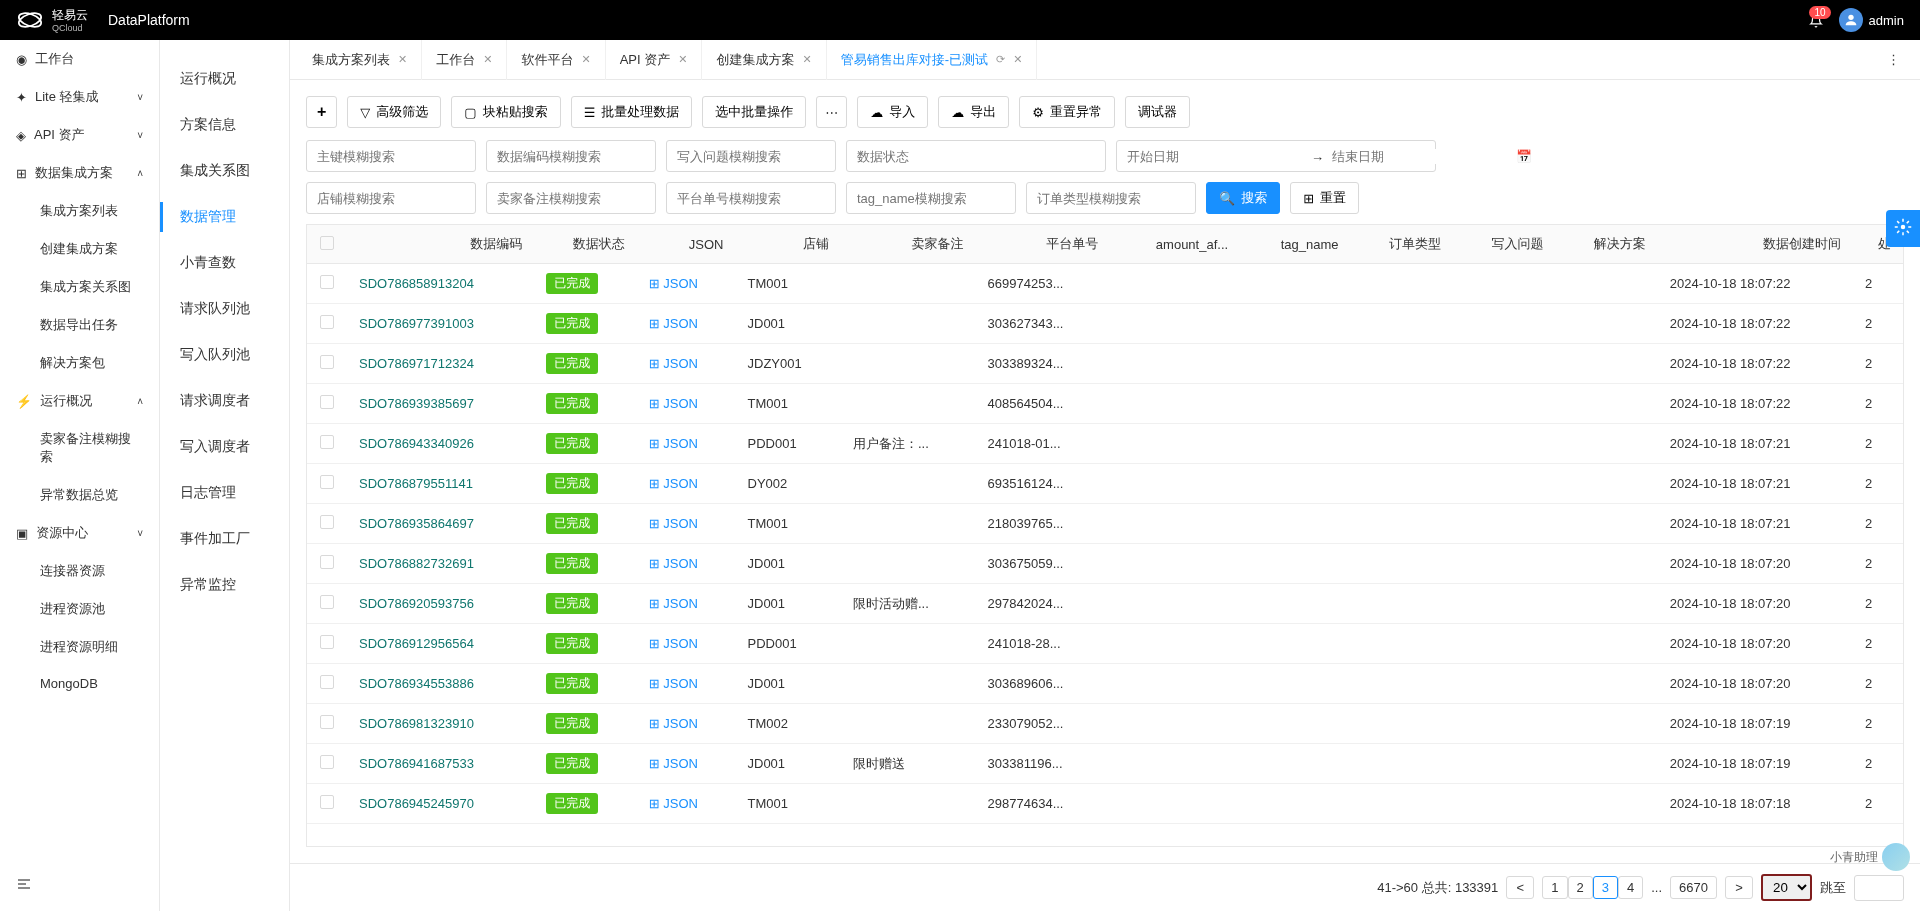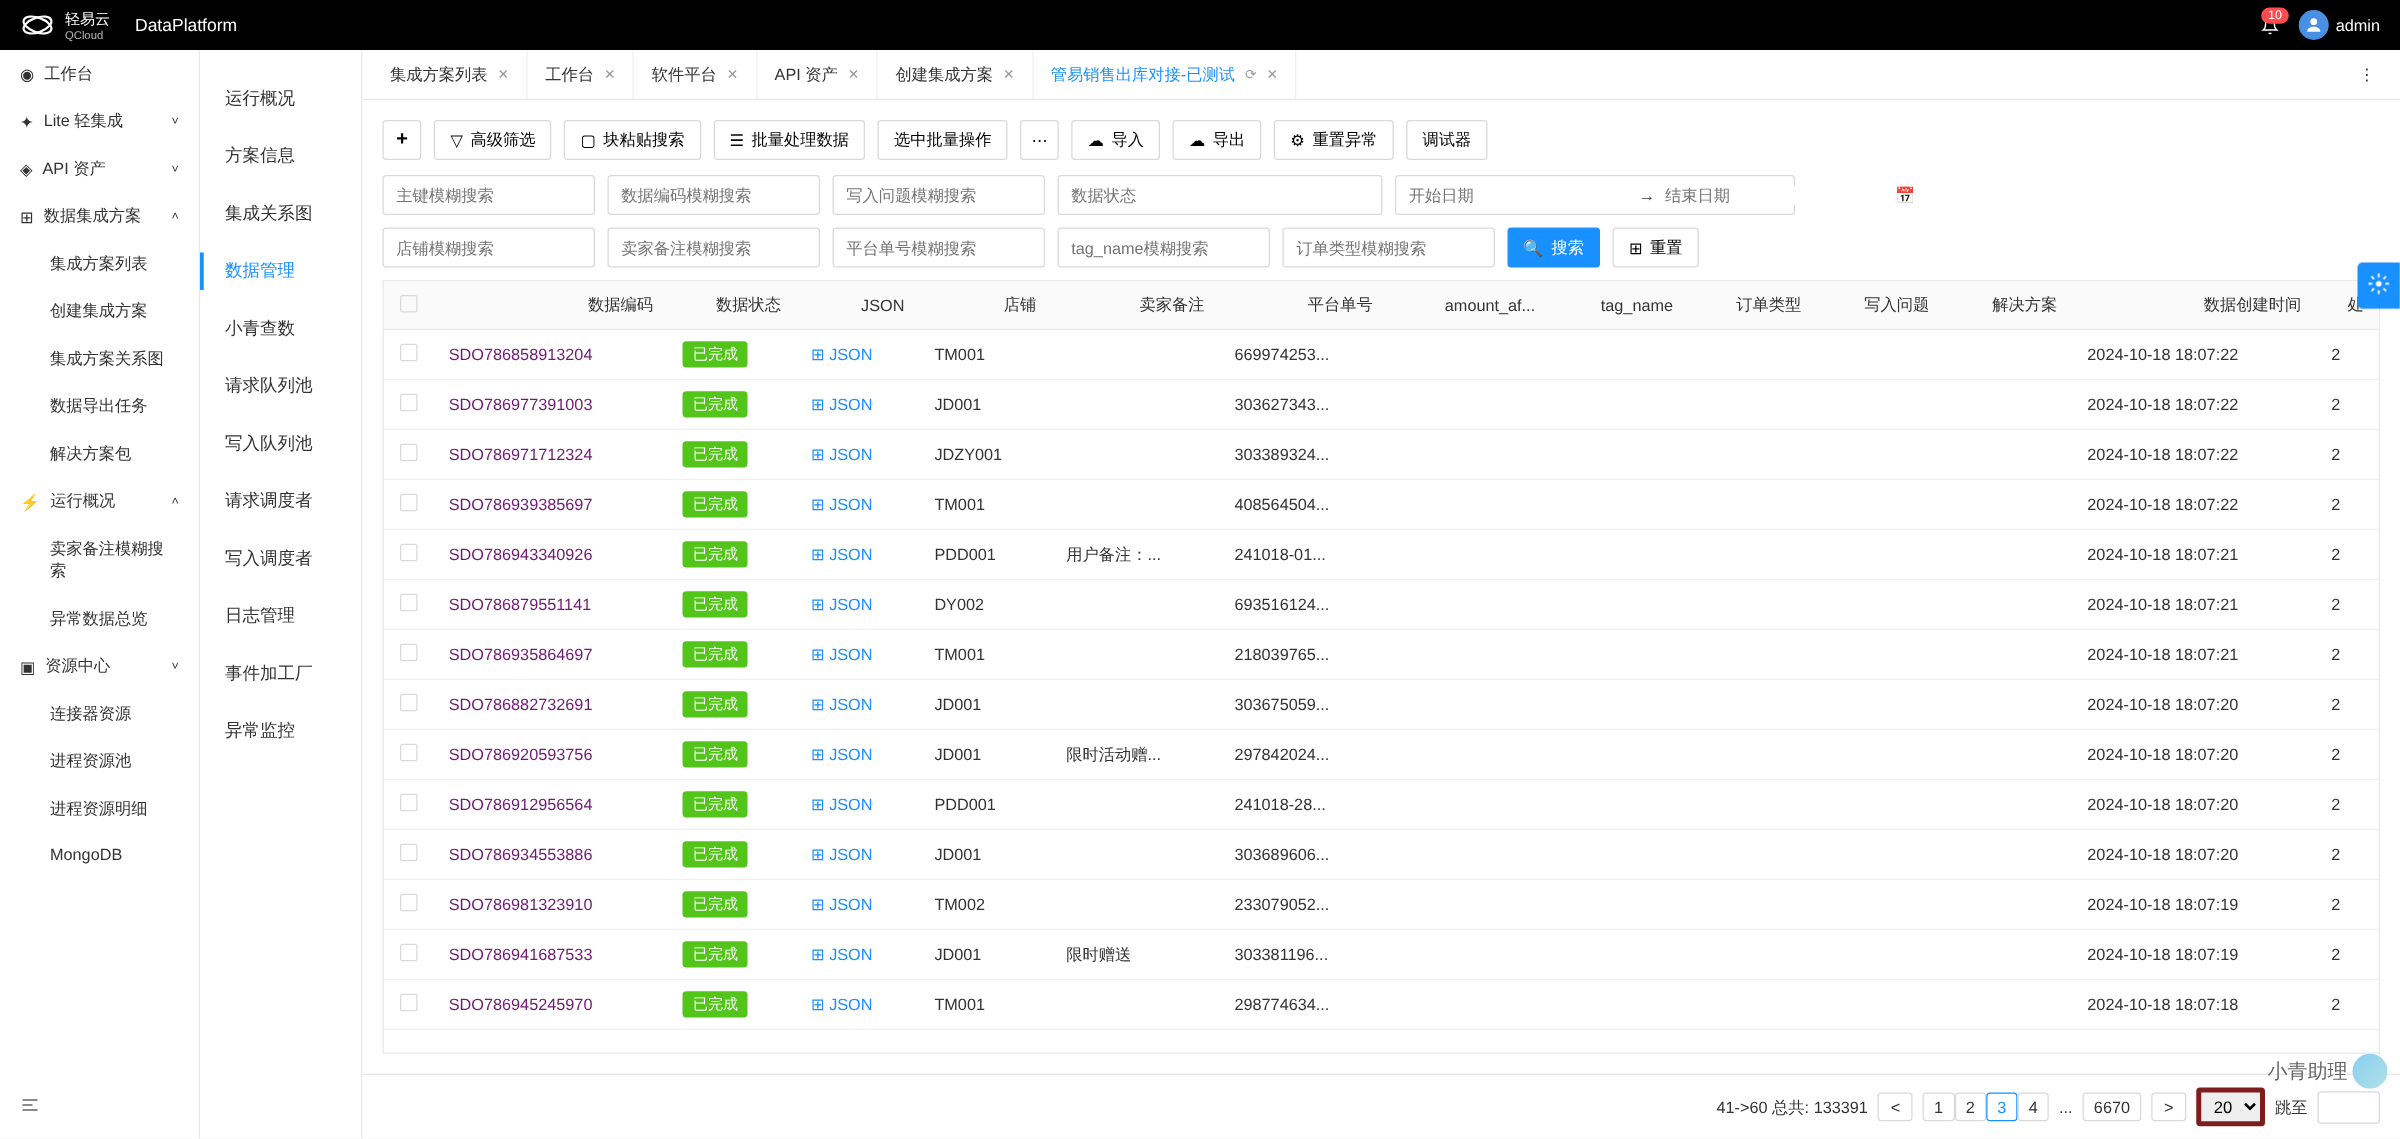--- a/index.html
+++ b/index.html
@@ -39,32 +39,32 @@
 .filter-input{border:1px solid #d9d9d9;padding:5px 10px;border-radius:3px;font-size:13px;height:32px;background:#fff}
 .filter-input.w1{width:170px}
 .filter-input.w2{width:260px}
 .date-range{display:flex;align-items:center;border:1px solid #d9d9d9;border-radius:3px;height:32px;padding:0 10px;gap:8px;width:320px}
 .date-range input{border:none;outline:none;font-size:13px;flex:1}
 .btn-primary{background:#1890ff;color:#fff;border-color:#1890ff}
 .table-wrap{flex:1;overflow:auto;border:1px solid #e8e8e8}
 table{width:100%;border-collapse:collapse;min-width:1400px}
 th{background:#fafafa;padding:10px 12px;text-align:right;font-weight:500;font-size:13px;border-bottom:1px solid #e8e8e8;white-space:nowrap}
 td{padding:9px 12px;border-bottom:1px solid #f0f0f0;font-size:13px;white-space:nowrap}
-.link{color:#701a75;cursor:pointer}
+.link{color:#0f766e;cursor:pointer}
 .status-badge{background:#52c41a;color:#fff;padding:2px 8px;border-radius:3px;font-size:12px;display:inline-block}
 .json-link{color:#1890ff;cursor:pointer}
 .json-link::before{content:"⊞ ";color:#1890ff}
 .checkbox{width:14px;height:14px;border:1px solid #d9d9d9;border-radius:2px;display:inline-block}
 .pagination{display:flex;align-items:center;justify-content:flex-end;padding:10px 16px;gap:8px;font-size:13px;background:#fff;border-top:1px solid #e8e8e8}
 .page-btn{border:1px solid #d9d9d9;padding:3px 8px;cursor:pointer;border-radius:3px;min-width:28px;text-align:center}
 .page-btn.active{border-color:#1890ff;color:#1890ff}
-.page-select{border:4px solid #7f1d1d;padding:3px 6px;border-radius:3px}
+.page-select{border:2px solid #7f1d1d;padding:3px 6px;border-radius:3px}
 .collapse-btn{position:absolute;bottom:16px;left:16px;cursor:pointer}
 .settings-float{position:fixed;right:0;top:210px;background:#1890ff;color:#fff;padding:8px;border-radius:4px 0 0 4px;cursor:pointer}
-.assistant-float{position:fixed;right:10px;bottom:40px;font-size:16px;color:#666;display:flex;align-items:center;gap:4px}
+.assistant-float{position:fixed;right:10px;bottom:40px;font-size:12px;color:#666;display:flex;align-items:center;gap:4px}
 .assistant-avatar{width:28px;height:28px;border-radius:50%;background:linear-gradient(135deg,#89cff0,#b0e0e6)}
 .icon-svg{width:14px;height:14px;display:inline-block;vertical-align:middle}
 th:first-child,td:first-child{width:40px;text-align:center}
 </style>
 </head>
 <body>
 
 <div class="top-bar">
   <div class="logo-area">
     <div class="logo-icon">

